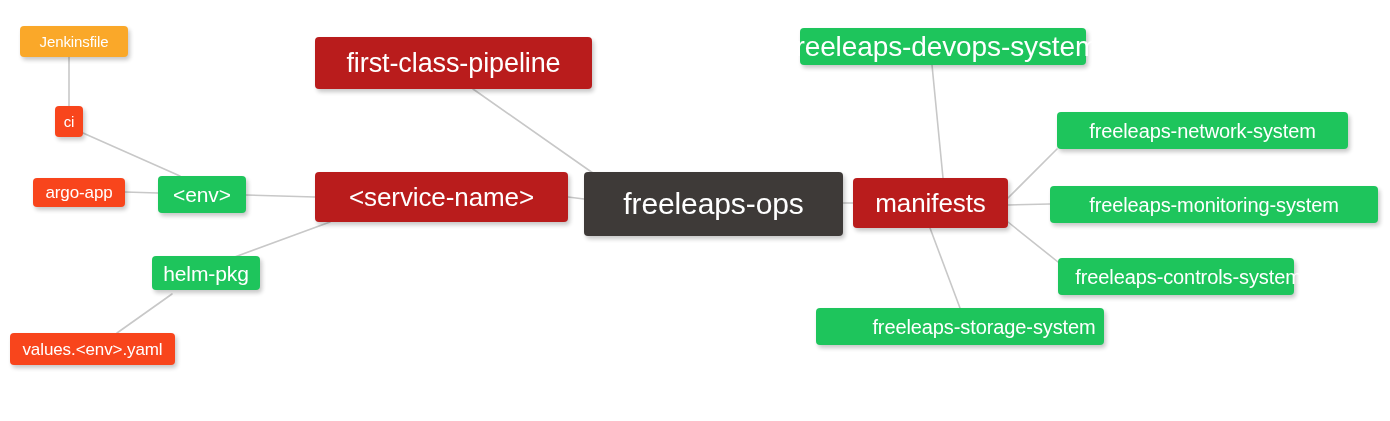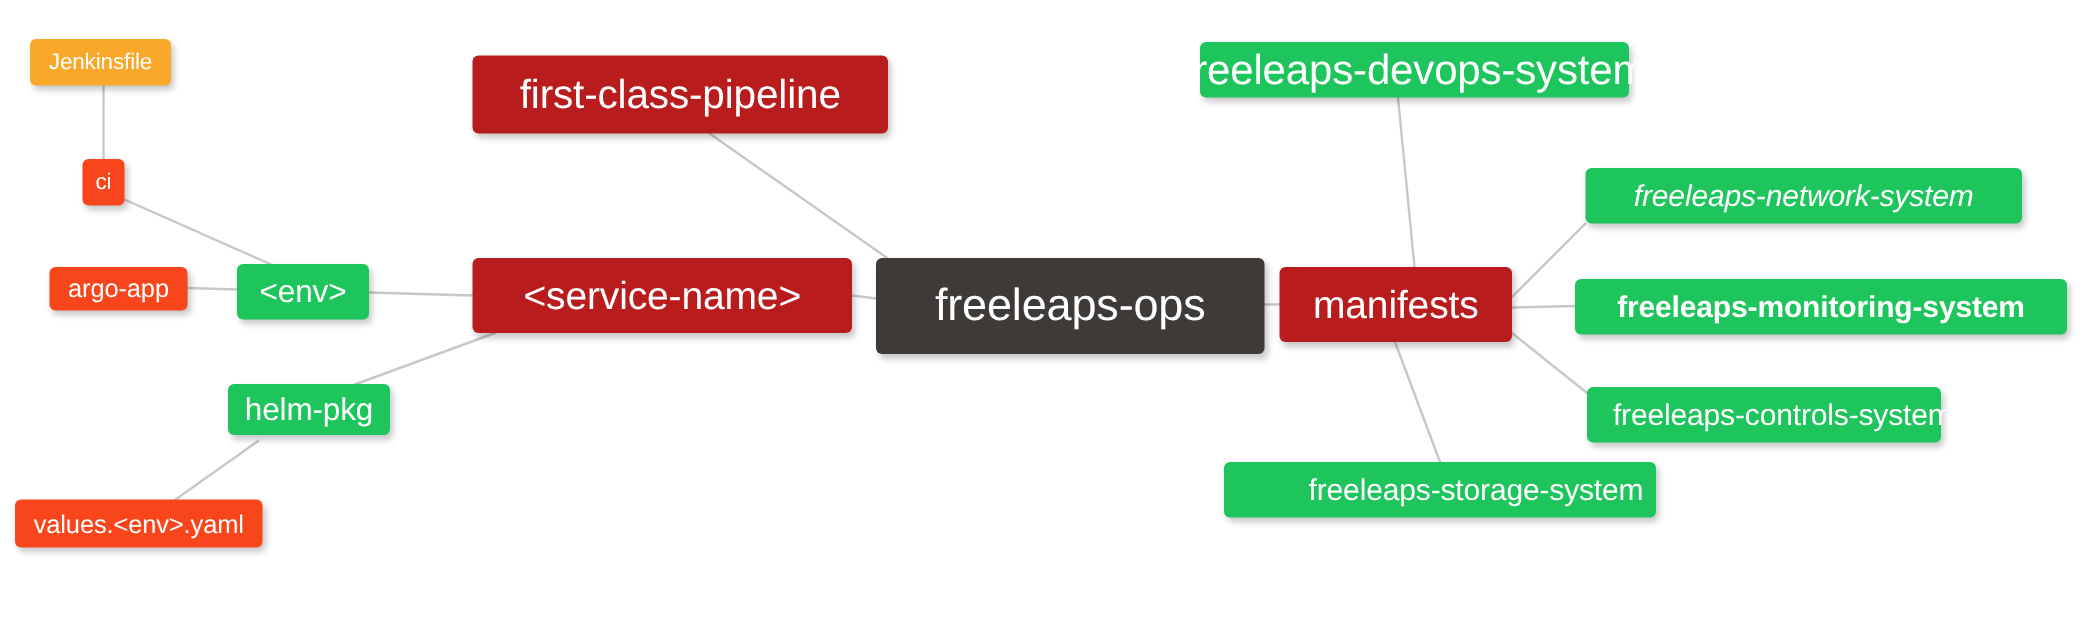--- a/index.html
+++ b/index.html
@@ -80,39 +80,39 @@
       </div>
       <div class="node blue" style="left: 853px; top: 178px; width: 155px; height: 50px; font-size: 26px;">
         <span>manifests</span>
       </div>
       <div class="node green" style="left: 158px; top: 176px; width: 88px; height: 37px; font-size: 21px;">
         <span>&lt;env&gt;</span>
       </div>
       <div class="node green" style="left: 152px; top: 256px; width: 108px; height: 34px; font-size: 21px;">
         <span>helm-pkg</span>
       </div>
-      <div class="node orange" style="left: 20px; top: 26px; width: 94px; height: 31px; font-size: 15px;">
+      <div class="node orange" style="left: 20px; top: 26px; width: 108px; height: 31px; font-size: 15px;">
         <span>Jenkinsfile</span>
       </div>
       <div class="node red" style="left: 55px; top: 106px; width: 28px; height: 31px; font-size: 15px;">
         <span>ci</span>
       </div>
       <div class="node red" style="left: 33px; top: 178px; width: 92px; height: 29px; font-size: 17px;">
         <span>argo-app</span>
       </div>
       <div class="node red" style="left: 10px; top: 333px; width: 165px; height: 32px; font-size: 17px;">
         <span>values.&lt;env&gt;.yaml</span>
       </div>
       <div class="node green" style="left: 800px; top: 28px; width: 286px; height: 37px; font-size: 28px;">
         <span>freeleaps-devops-system</span>
       </div>
-      <div class="node green" style="left: 1057px; top: 112px; width: 291px; height: 37px; font-size: 20px; font-style: italic;">
+      <div class="node green" style="left: 1057px; top: 112px; width: 291px; height: 37px; font-size: 20px;">
         <span>freeleaps-network-system</span>
       </div>
-      <div class="node green" style="left: 1050px; top: 186px; width: 328px; height: 37px; font-size: 20px; font-weight: bold;">
+      <div class="node green" style="left: 1050px; top: 186px; width: 328px; height: 37px; font-size: 20px;">
         <span>freeleaps-monitoring-system</span>
       </div>
       <div class="node green" style="left: 1058px; top: 258px; width: 236px; height: 37px; font-size: 20px; padding-left: 25px;">
         <span>freeleaps-controls-system</span>
       </div>
       <div class="node green" style="left: 816px; top: 308px; width: 288px; height: 37px; font-size: 20px; padding-left: 48px;">
         <span>freeleaps-storage-system</span>
       </div>
     </div>
 </div>

